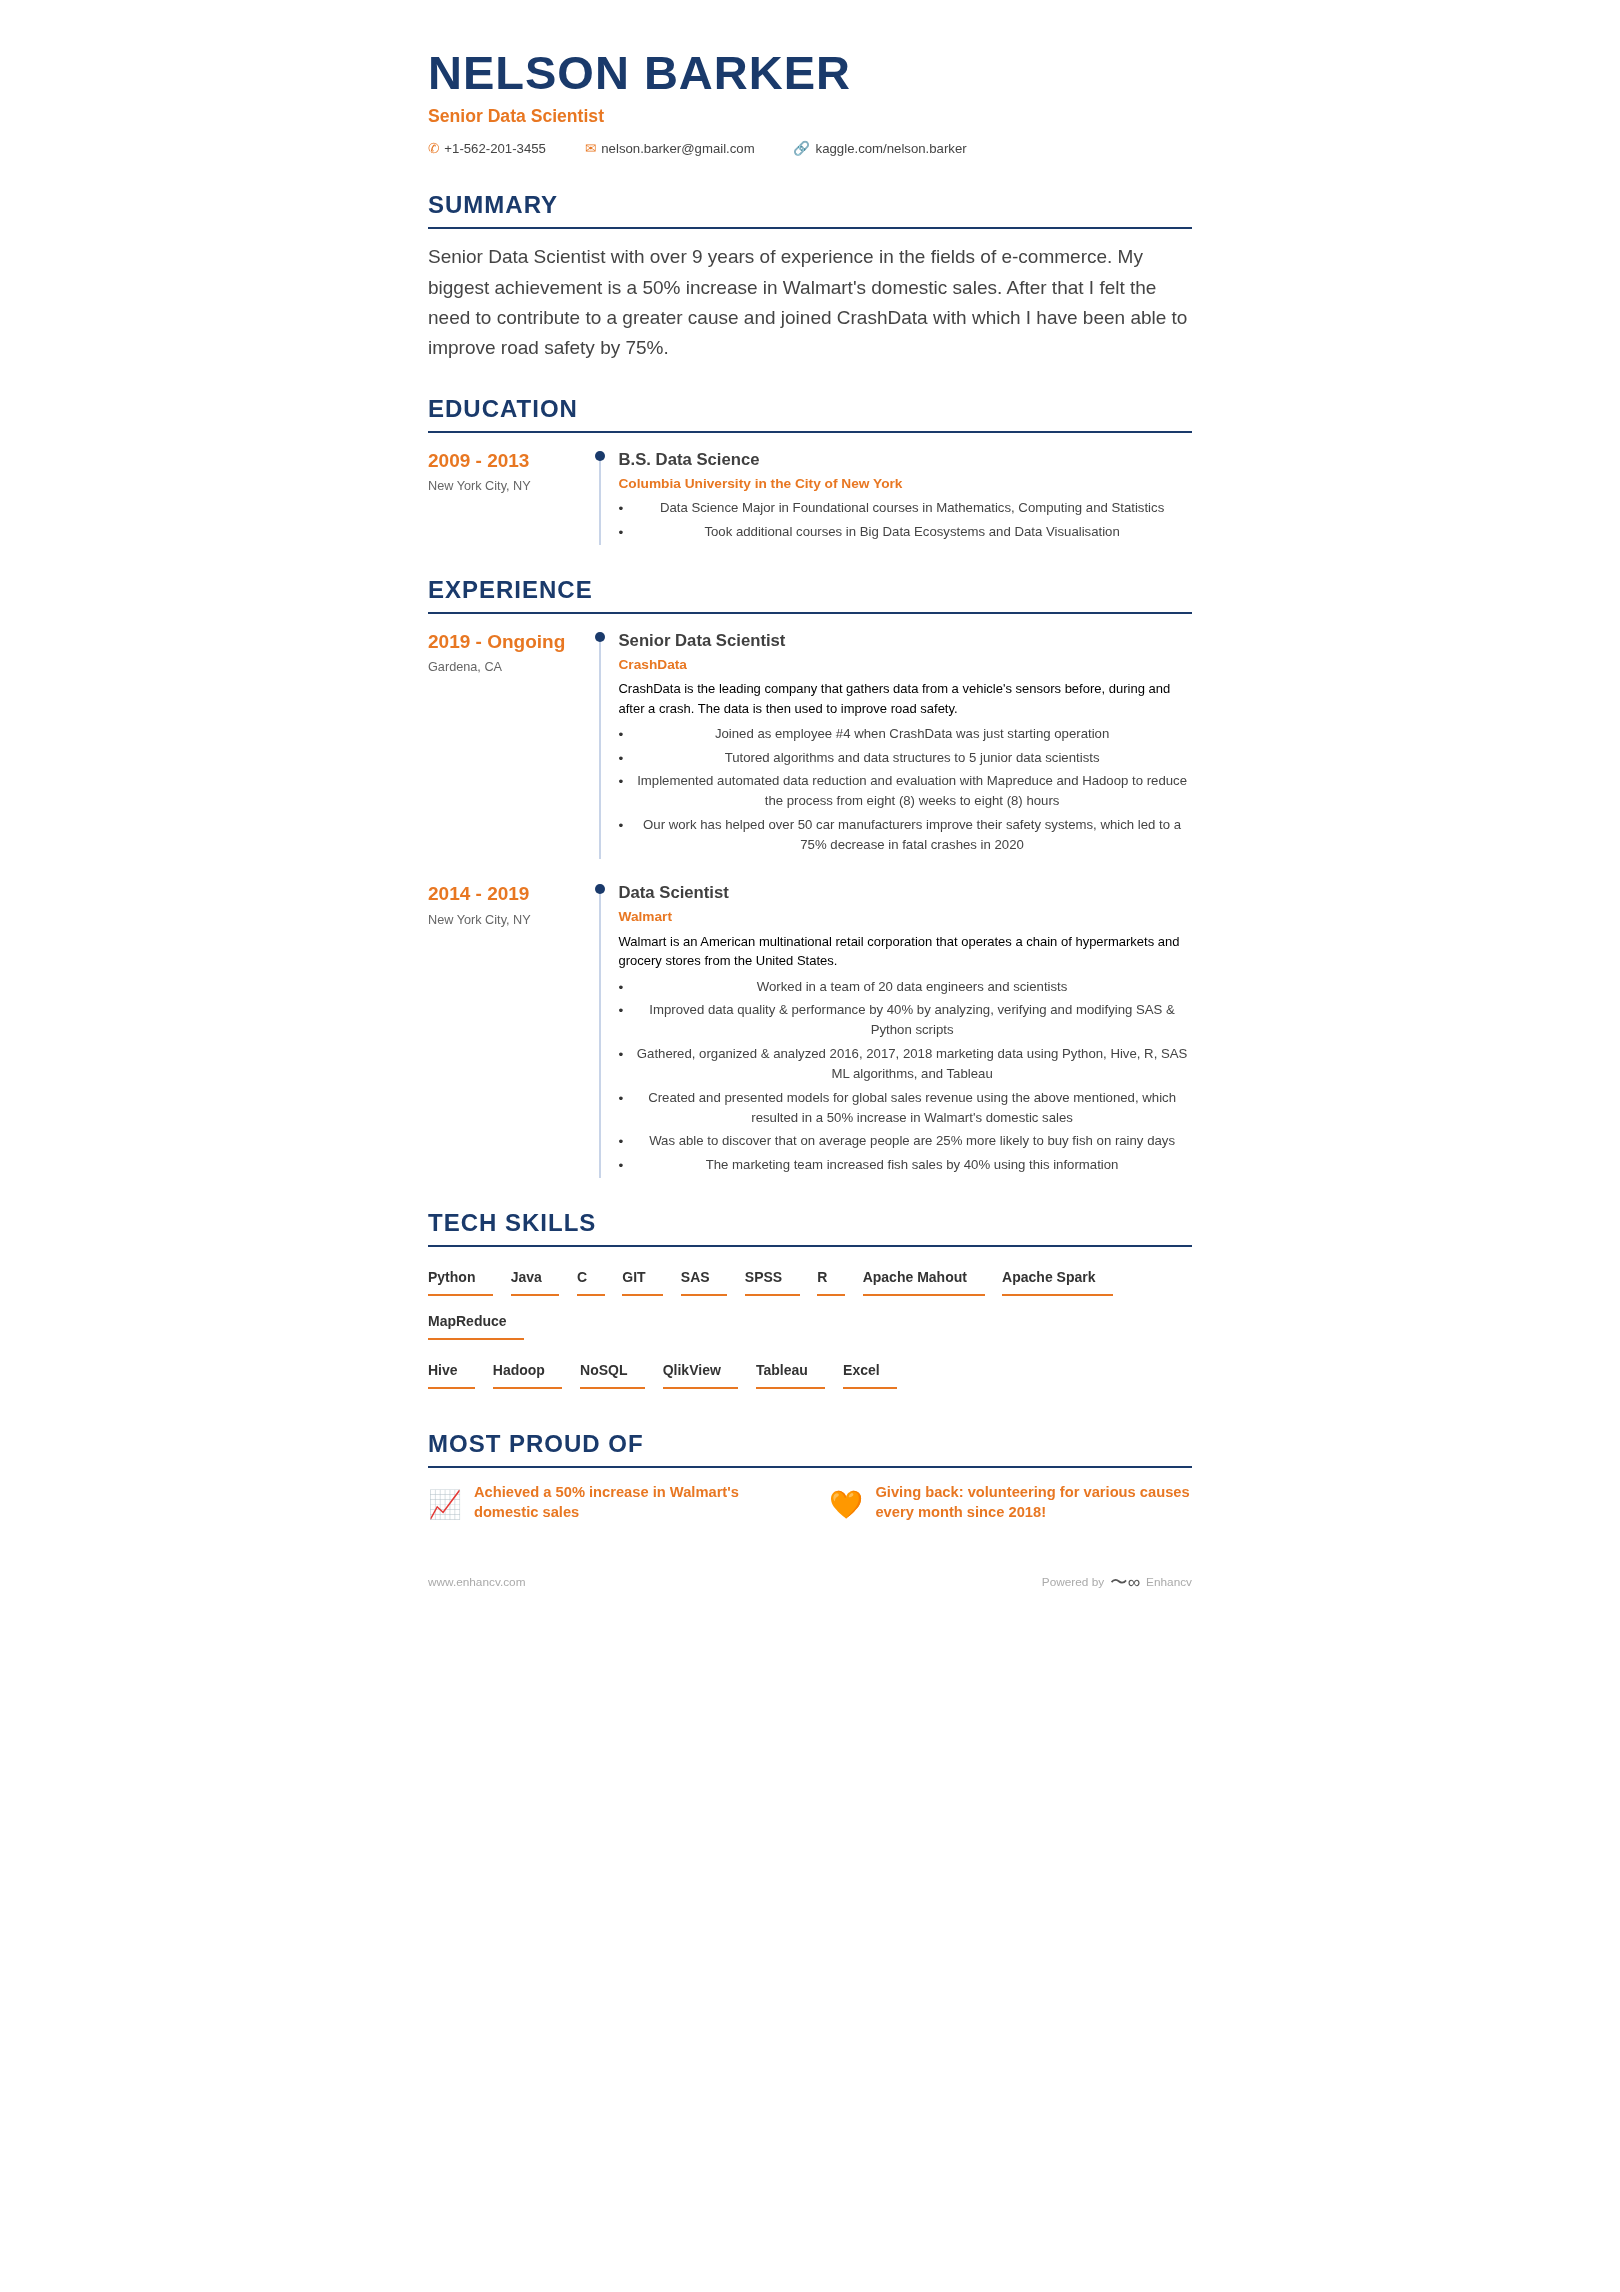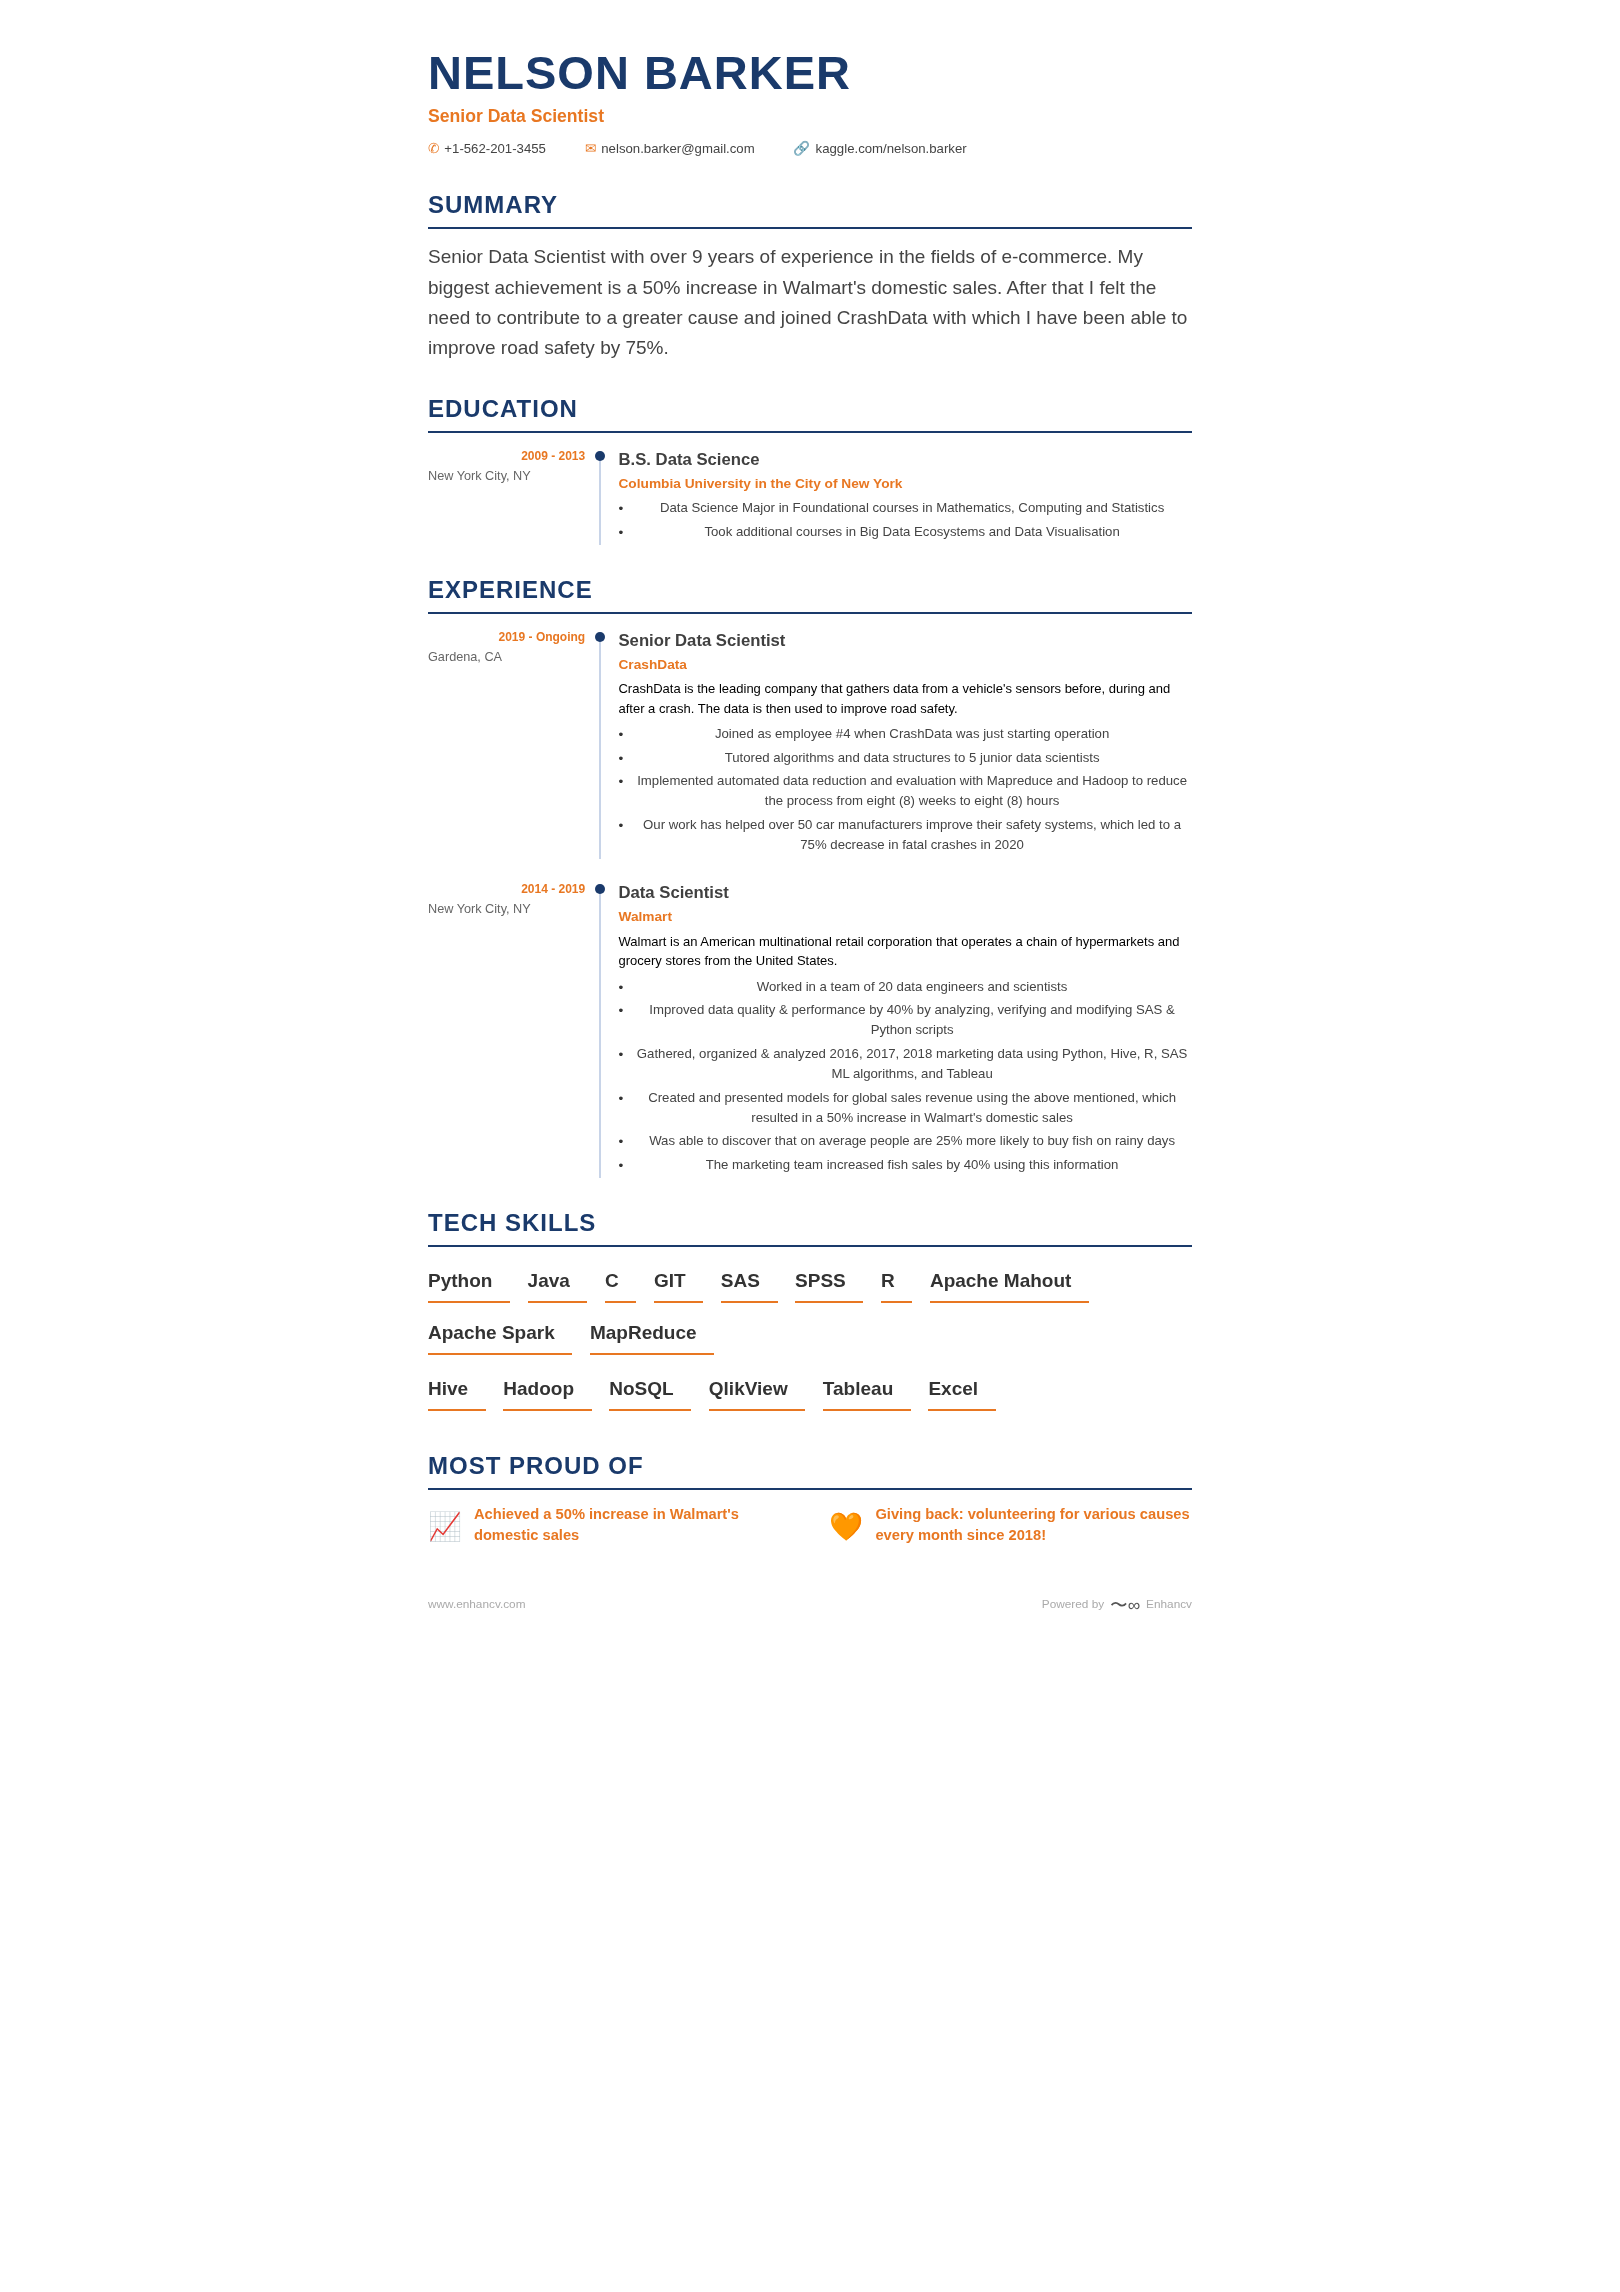--- a/index.html
+++ b/index.html
@@ -74,24 +74,23 @@
       margin-bottom: 21.6px;
     }
 
     .entry-left {
       min-width: 167px;
       max-width: 167px;
       padding-right: 9.8px;
     }
 
     .entry-date {
-      font-size: 12px;
-      font-weight: 700;
-      color: #e87722;
-      text-align: right;
+      font-size: 19px;
+      font-weight: 700;
+      color: #e87722;
     }
 
     .entry-location {
       font-size: 12.7px;
       color: #666;
       margin-top: 2px;
     }
 
     .entry-dot-line {
       display: flex;
@@ -167,21 +166,21 @@
 
     
     .skills-grid {
       display: flex;
       flex-wrap: wrap;
       gap: 0;
       margin-bottom: 3.9px;
     }
 
     .skill-item {
-      font-size: 19px;
+      font-size: 14px;
       font-weight: 600;
       color: #333;
       padding: 5.9px 17.6px 5.9px 0;
       border-bottom: 2px solid #e87722;
       margin-right: 17.6px;
       margin-bottom: 9.8px;
     }
 
     
     .proud-grid {

